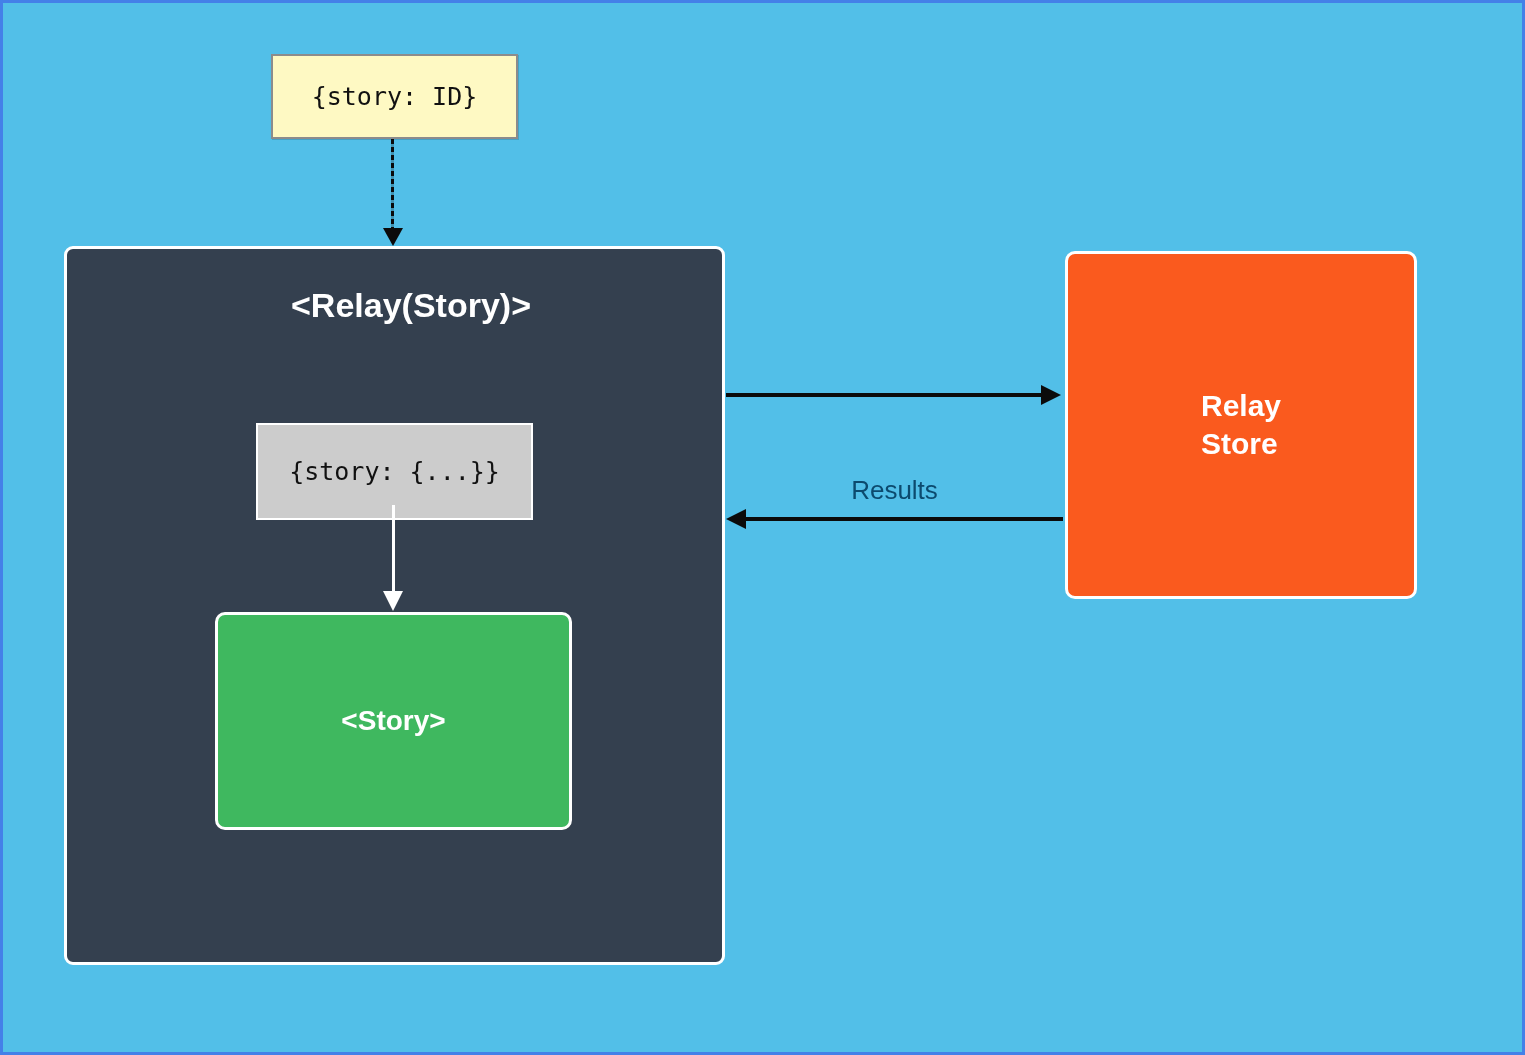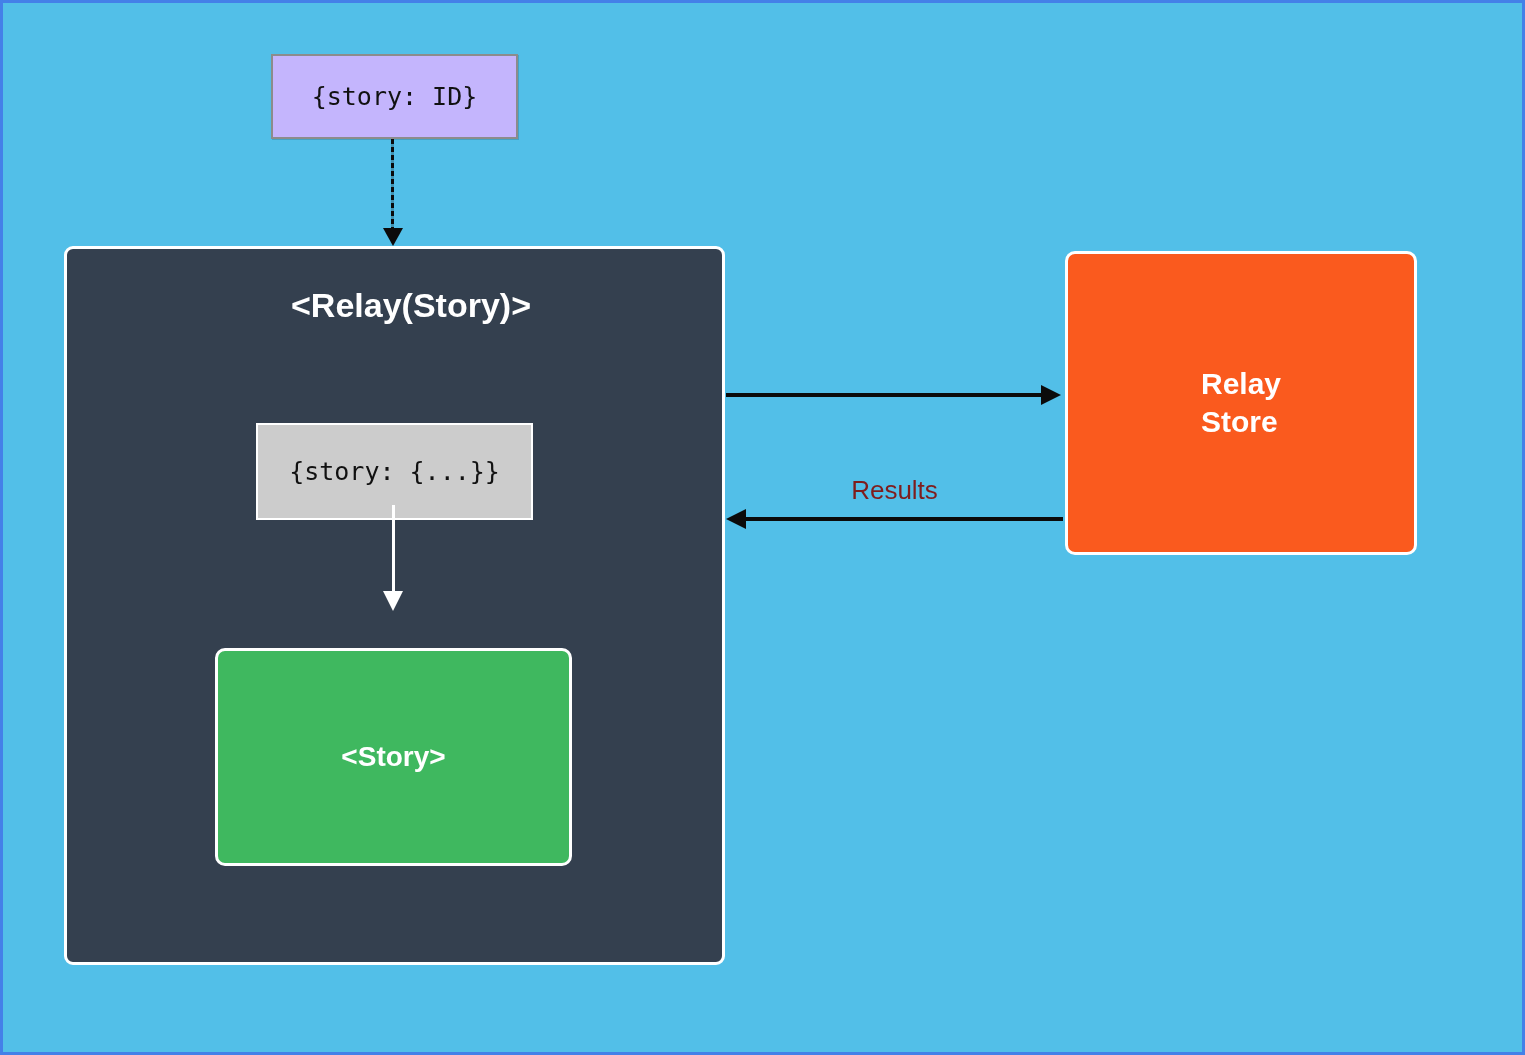--- a/index.html
+++ b/index.html
@@ -11,21 +11,21 @@
     background: #52bfe8;
     border: 3px solid #4480e8;
     overflow: hidden;
     font-family: "Liberation Sans", sans-serif;
   }
   .abs { position: absolute; box-sizing: border-box; }
 
   
   .props-id-box {
     left: 268px; top: 51px; width: 247px; height: 85px;
-    background: #c4b5fd;
+    background: #fef9c3;
     border: 2px solid #8c8c8c;
     display: flex; align-items: center; justify-content: center;
     box-shadow: 1px 1px 0 rgba(0,0,0,0.15);
   }
   .mono {
     font-family: "DejaVu Sans Mono", monospace;
     font-size: 25px; color: #111;
     white-space: pre;
   }
 
@@ -73,29 +73,29 @@
     border-right: 10px solid transparent;
     border-top: 20px solid #ffffff;
   }
 
   
   .story-box {
     left: 212px; top: 609px; width: 357px; height: 218px;
     background: #3fb85f;
     border: 3px solid #ffffff;
     border-radius: 10px;
-    display: flex; align-items: center; justify-content: center; margin-top: 36px;
+    display: flex; align-items: center; justify-content: center;
   }
   .story-label {
     color: #ffffff; font-weight: bold; font-size: 28px;
   }
 
   
   .relay-store-box {
-    left: 1062px; top: 248px; width: 352px; height: 304px;
+    left: 1062px; top: 248px; width: 352px; height: 348px;
     background: #fa5a1e;
     border: 3px solid #ffffff;
     border-radius: 10px;
     display: flex; align-items: center; justify-content: center;
   }
   .relay-store-label {
     color: #ffffff; font-weight: bold; font-size: 30px;
     line-height: 38px;
     white-space: pre-line;
     text-align: left;
@@ -123,21 +123,21 @@
   }
   .results-arrow-head {
     left: 723px; top: 506px; width: 0; height: 0;
     border-top: 10px solid transparent;
     border-bottom: 10px solid transparent;
     border-right: 20px solid #0b0b0b;
   }
   .results-label {
     left: 723px; top: 472px; width: 337px;
     text-align: center;
-    color: #7f1d1d; font-size: 26px;
+    color: #0c4a6e; font-size: 26px;
   }
 </style>
 </head>
 <body>
 
 <div class="canvas">
 
   <div class="abs props-id-box">
     <span class="mono">{story: ID}</span>
   </div>

